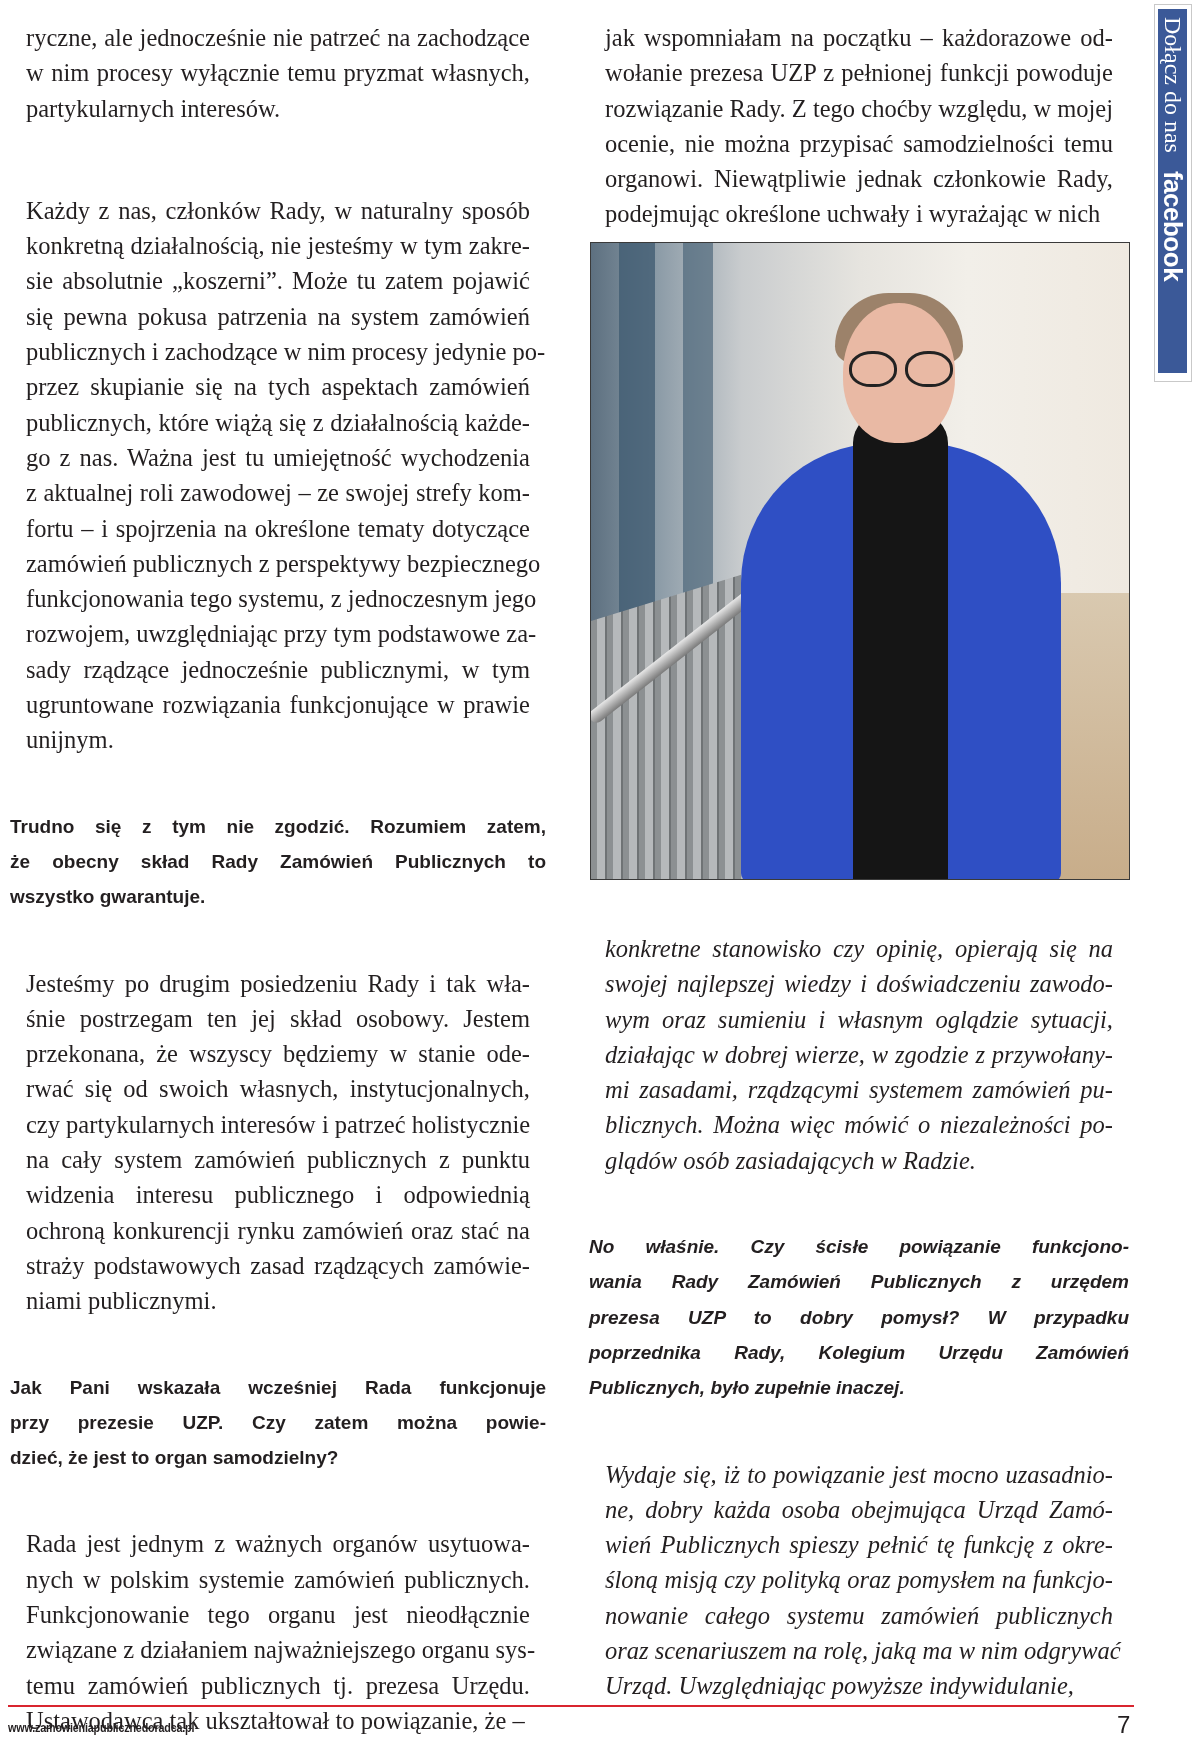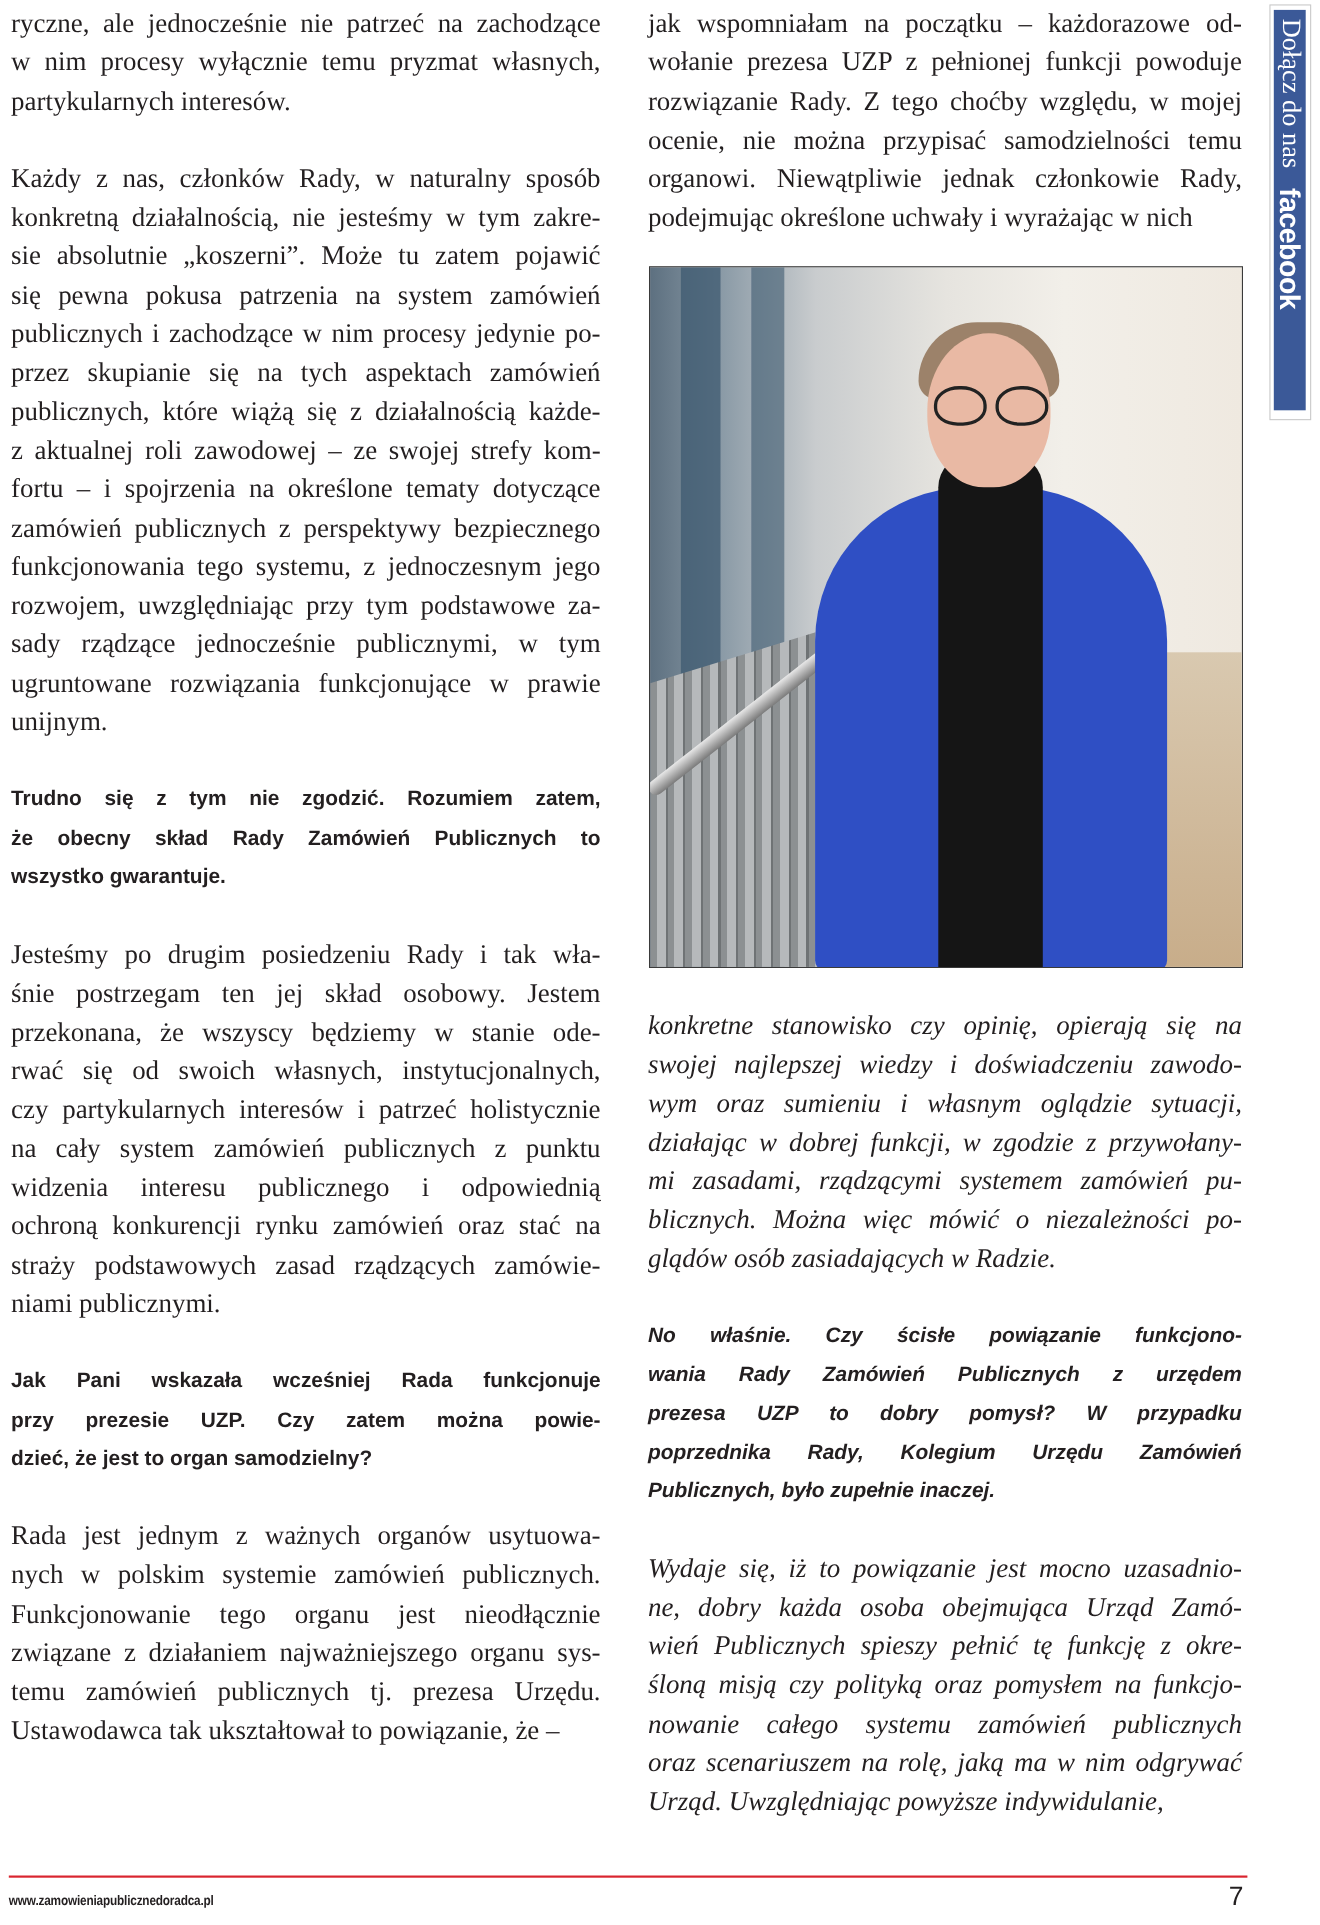--- a/index.html
+++ b/index.html
@@ -4,21 +4,21 @@
   <style>
     html, body { margin: 0; padding: 0; background: #ffffff; }
     body { width: 1200px; height: 1750px; position: relative; overflow: hidden; color: #231f20; }
     .col { position: absolute; top: 4px; }
     .col-left { left: 10px; width: 536px; }
     .col-right { left: 589px; width: 540px; }
     .para {
       font-family: "Liberation Serif", "DejaVu Serif", serif;
       font-size: 24.5px;
       line-height: 35.3px;
-      margin: 0;
+      margin: 16px;
       text-align: justify;
       text-align-last: left;
       hyphens: manual;
     }
     .q {
       font-family: "Liberation Sans", "DejaVu Sans", sans-serif;
       font-weight: bold;
       font-size: 19px;
       line-height: 35.3px;
       margin: 0;
@@ -72,20 +72,21 @@
     </div>
   <div class="gap"></div>
   <div class="para">
       <span class="line">Każdy z nas, członków Rady, w naturalny sposób</span>
       <span class="line">konkretną działalnością, nie jesteśmy w tym zakre-</span>
       <span class="line">sie absolutnie „koszerni”. Może tu zatem pojawić</span>
       <span class="line">się pewna pokusa patrzenia na system zamówień</span>
       <span class="line">publicznych i zachodzące w nim procesy jedynie po-</span>
       <span class="line">przez skupianie się na tych aspektach zamówień</span>
       <span class="line">publicznych, które wiążą się z działalnością każde-</span>
+      <span class="line">go z nas. Ważna jest tu umiejętność wychodzenia</span>
       <span class="line">z aktualnej roli zawodowej – ze swojej strefy kom-</span>
       <span class="line">fortu – i spojrzenia na określone tematy dotyczące</span>
       <span class="line">zamówień publicznych z perspektywy bezpiecznego</span>
       <span class="line">funkcjonowania tego systemu, z jednoczesnym jego</span>
       <span class="line">rozwojem, uwzględniając przy tym podstawowe za-</span>
       <span class="line">sady rządzące jednocześnie publicznymi, w tym</span>
       <span class="line">ugruntowane rozwiązania funkcjonujące w prawie</span>
       <span class="line last">unijnym.</span>
     </div>
   <div class="gap"></div>
@@ -147,21 +148,21 @@
   <div class="person-head"></div>
   <div class="glasses" style="left:258px;"></div>
   <div class="glasses" style="left:314px;"></div>
 </div>
 
 <div class="col col-right" style="top:915px;font-style:italic;">
   <div class="para">
       <span class="line">konkretne stanowisko czy opinię, opierają się na</span>
       <span class="line">swojej najlepszej wiedzy i doświadczeniu zawodo-</span>
       <span class="line">wym oraz sumieniu i własnym oglądzie sytuacji,</span>
-      <span class="line">działając w dobrej funkcji, w zgodzie z przywołany-</span>
+      <span class="line">działając w dobrej wierze, w zgodzie z przywołany-</span>
       <span class="line">mi zasadami, rządzącymi systemem zamówień pu-</span>
       <span class="line">blicznych. Można więc mówić o niezależności po-</span>
       <span class="line last">glądów osób zasiadających w Radzie.</span>
     </div>
   <div class="gap"></div>
   <div class="q">
       <span class="line">No właśnie. Czy ścisłe powiązanie funkcjono-</span>
       <span class="line">wania Rady Zamówień Publicznych z urzędem</span>
       <span class="line">prezesa UZP to dobry pomysł? W przypadku</span>
       <span class="line">poprzednika Rady, Kolegium Urzędu Zamówień</span>

